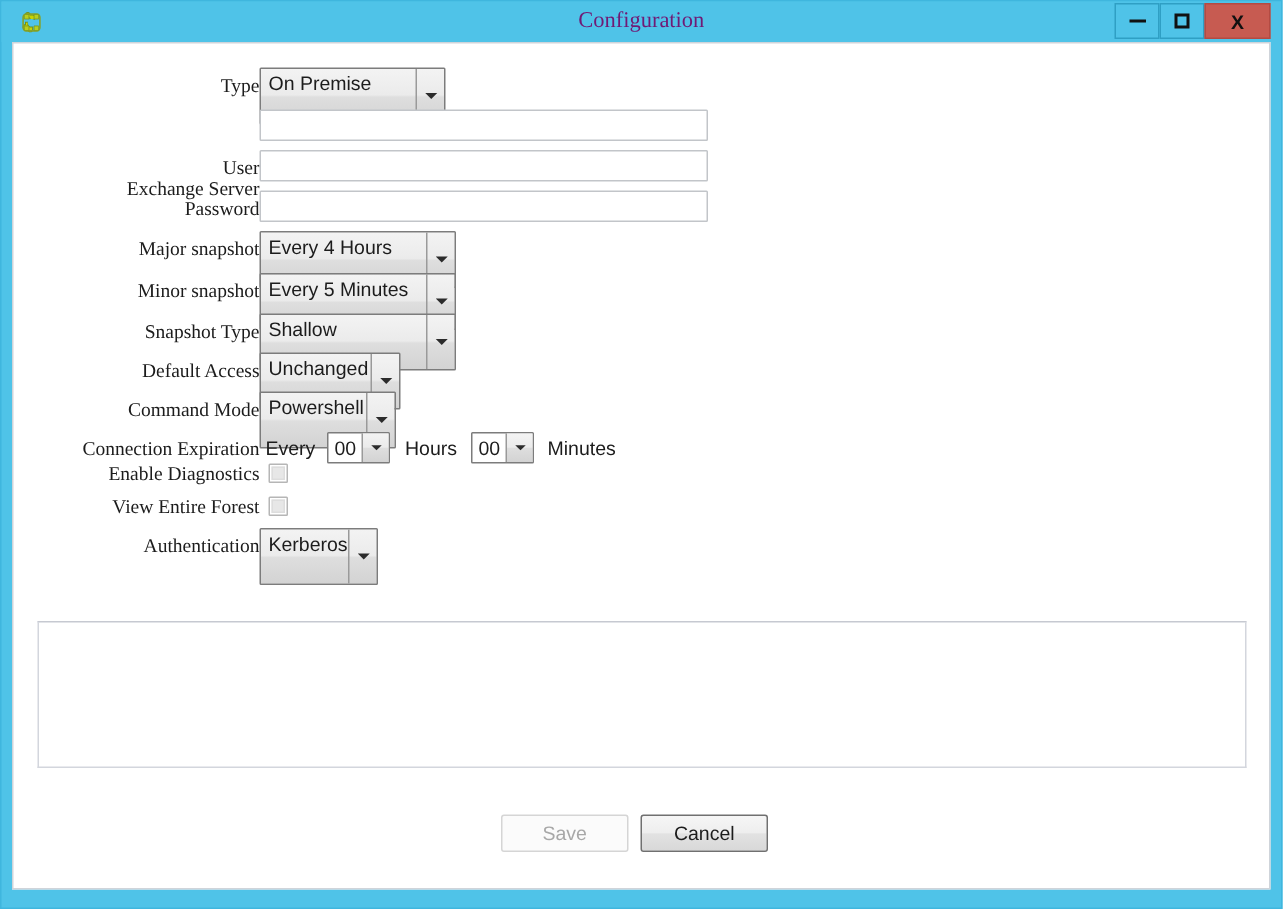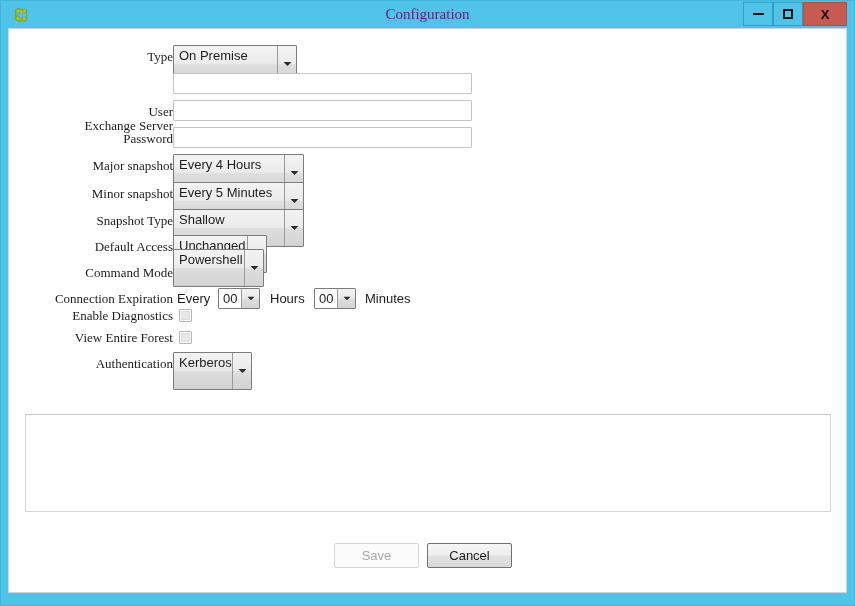--- a/index.html
+++ b/index.html
@@ -350,21 +350,21 @@
     <div class="combo" style="left:164px; top:206px; width:94px;">
       <span class="cval">Unchanged</span>
       <span class="carrow">
         <svg width="9" height="6" viewBox="0 0 9 6">
             <path d="M0.5 1 L4.5 5 L8.5 1 Z" fill="#2b2b2b"></path>
           </svg>
       </span>
     </div>
 
     <div class="label-col" style="top:233px;">Command Mode</div>
-    <div class="combo" style="left:164px; top:220px; width:91px;">
+    <div class="combo" style="left:164px; top:232px; width:91px;">
       <span class="cval">Powershell</span>
       <span class="carrow">
         <svg width="9" height="6" viewBox="0 0 9 6">
             <path d="M0.5 1 L4.5 5 L8.5 1 Z" fill="#2b2b2b"></path>
           </svg>
       </span>
     </div>
 
     <div class="label-col" style="top:259px;">Connection Expiration</div>
     <div class="plaintext" style="left:168px; top:259px;">Every</div>

